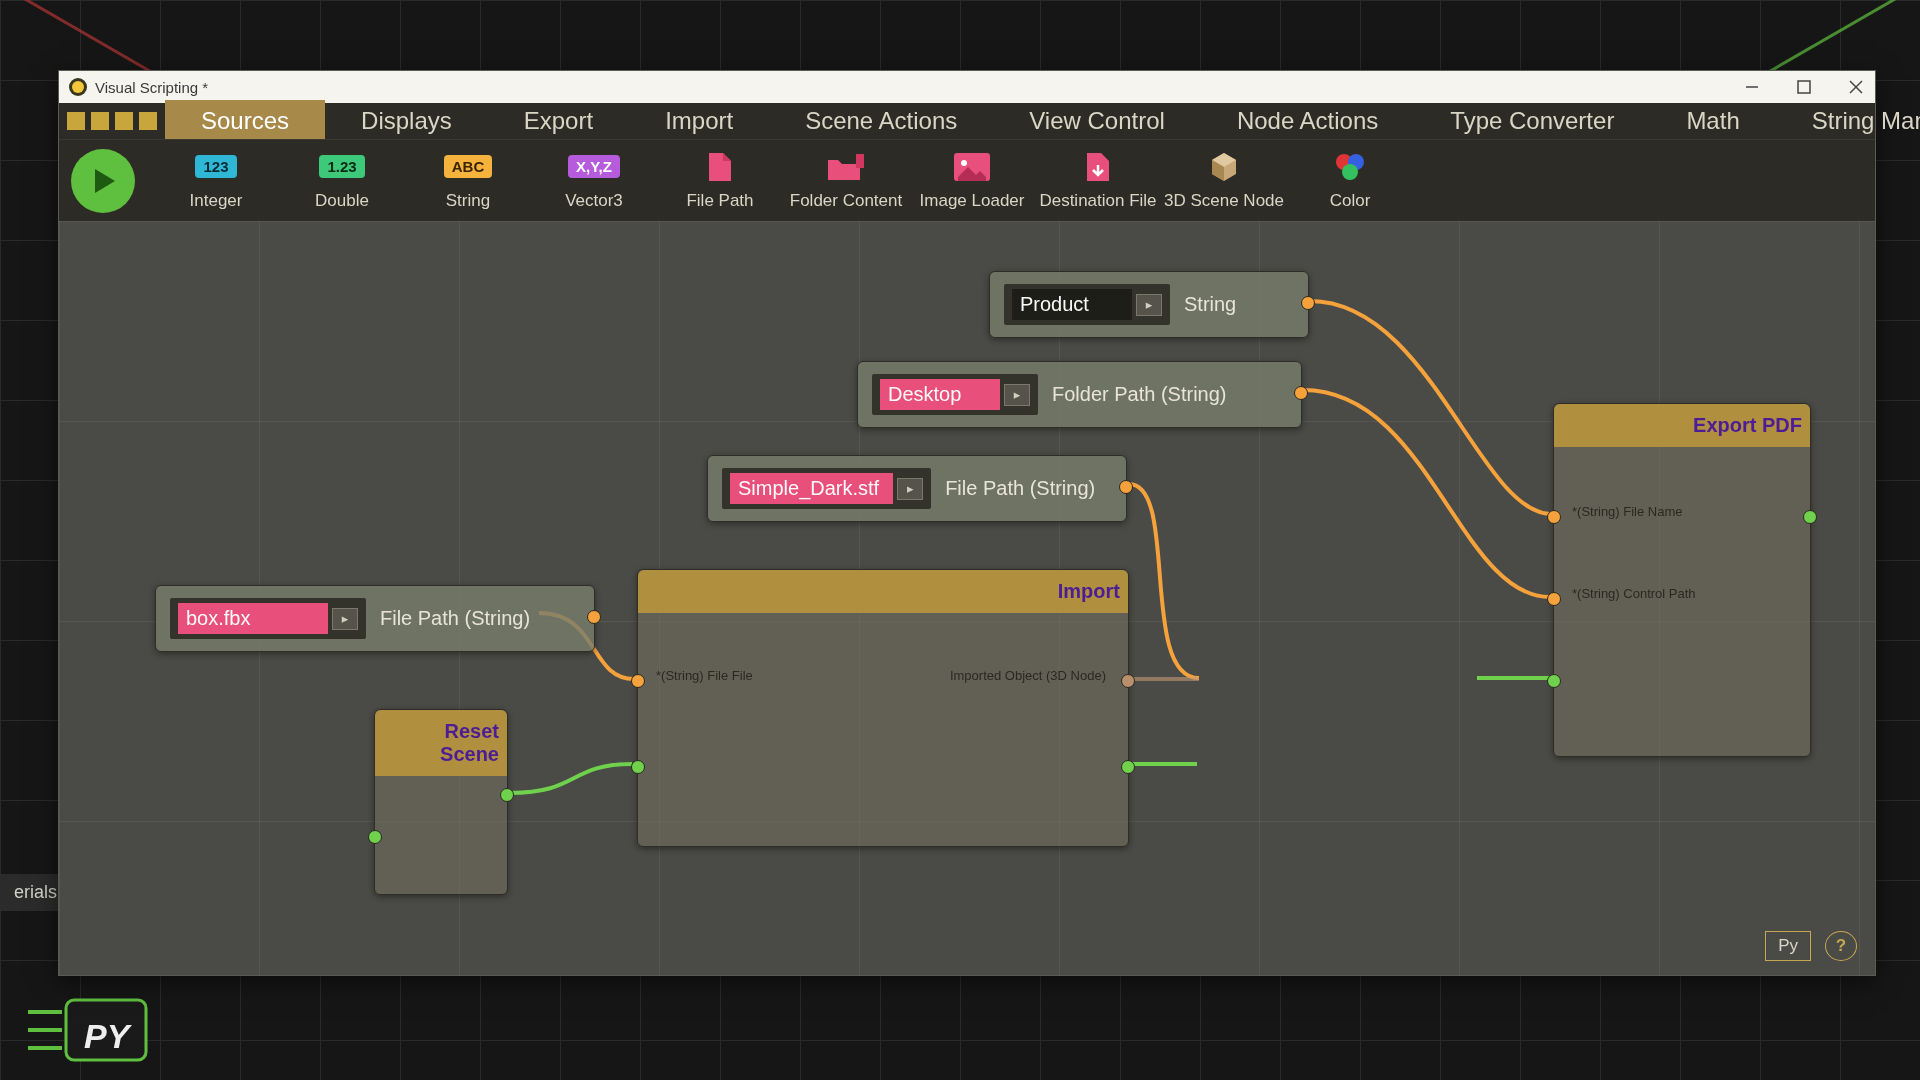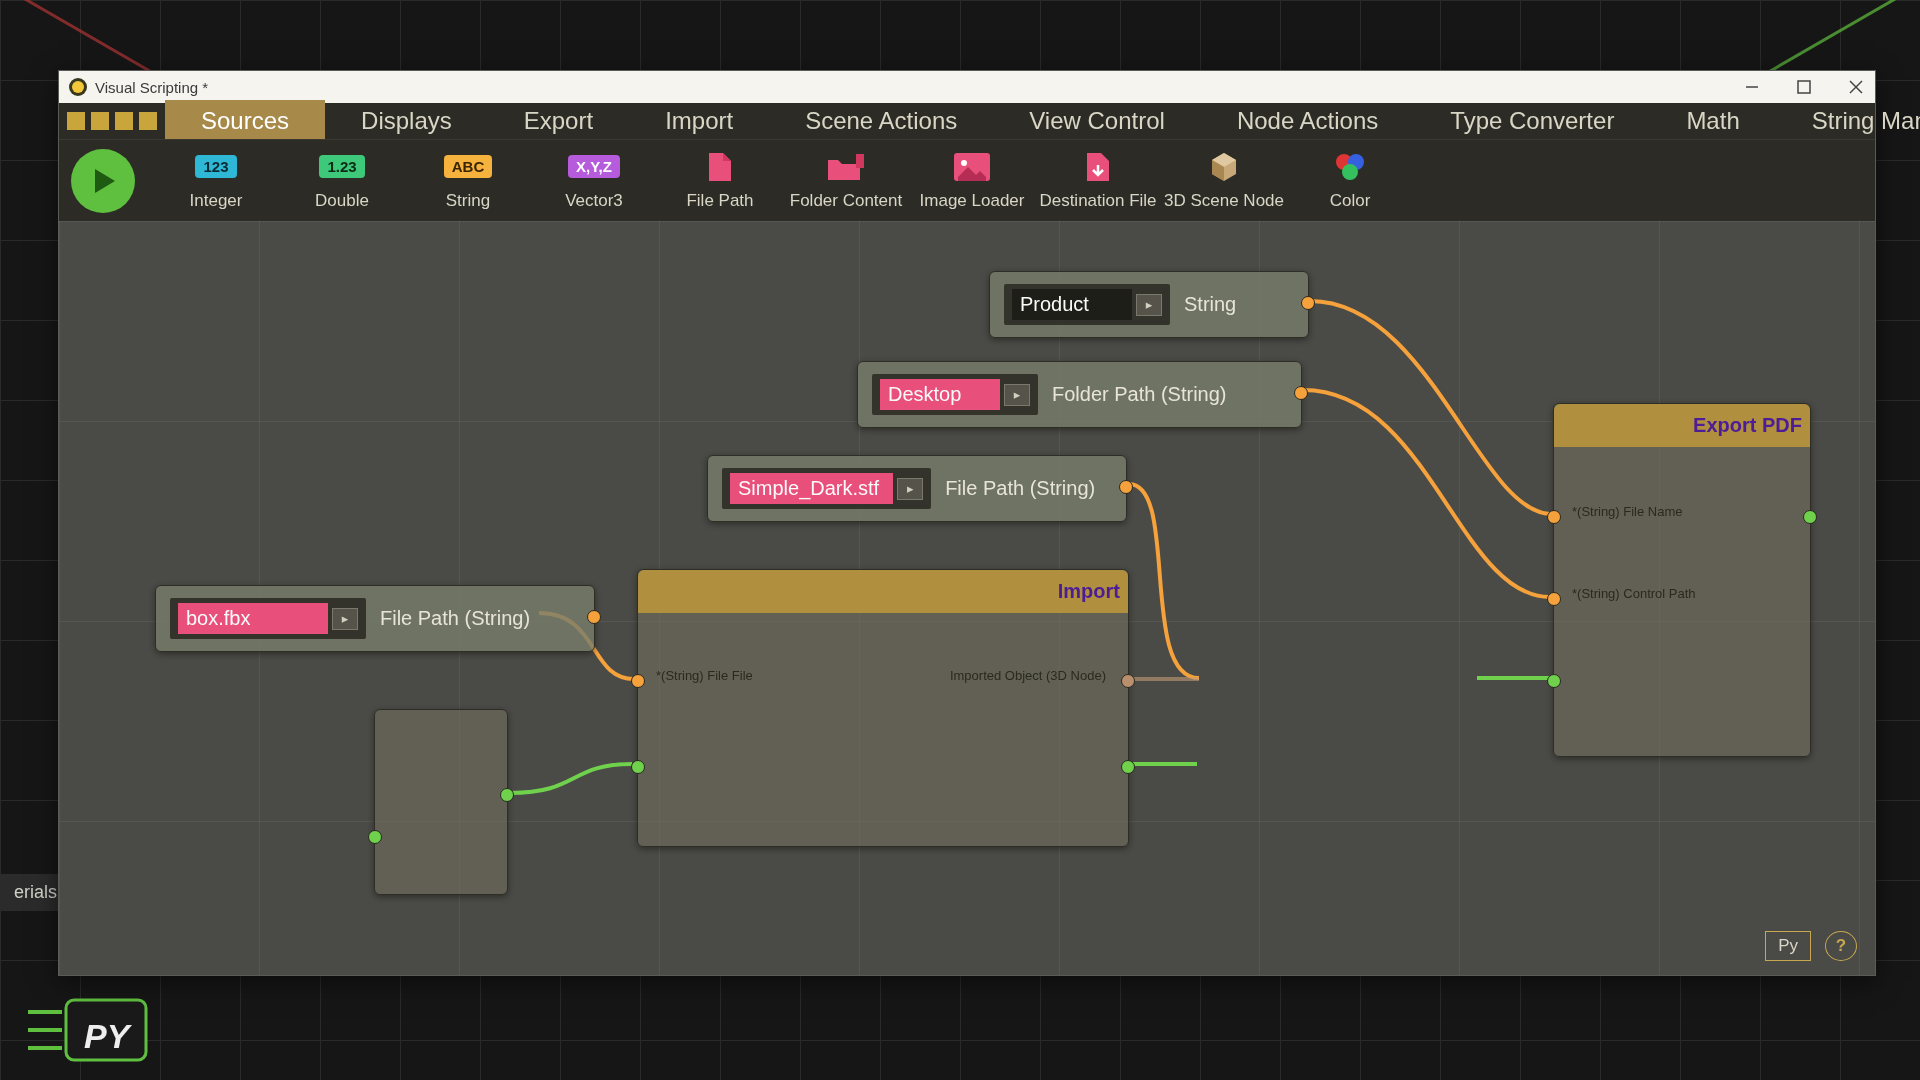--- a/index.html
+++ b/index.html
@@ -347,20 +347,21 @@
     <div class="param-node" style="left:48px; top:364px; width:440px;margin-left:48px;">
       <div class="param-field pink">
         <span class="val" style="min-width:150px;">box.fbx</span>
         <span class="picker">▸</span>
       </div>
       <span class="param-label">File Path (String)</span>
       <span class="port orange" style="right:-7px; top:24px;"></span>
     </div>
 
     <div class="node" style="left:315px; top:488px; width:134px; height:186px;">
+      <div class="hdr">Reset Scene</div>
       <span class="port green" style="left:-7px; top:120px;"></span>
       <span class="port green" style="right:-7px; top:78px;"></span>
     </div>
 
     <div class="node" style="left:578px; top:348px; width:492px; height:278px;">
       <div class="hdr">Import</div>
       <span class="row-label" style="left:18px; top:98px;">*(String) File File</span>
       <span class="row-label" style="right:22px; top:98px;">Imported Object (3D Node)</span>
       <span class="port orange" style="left:-7px; top:104px;"></span>
       <span class="port brown" style="right:-7px; top:104px;"></span>

